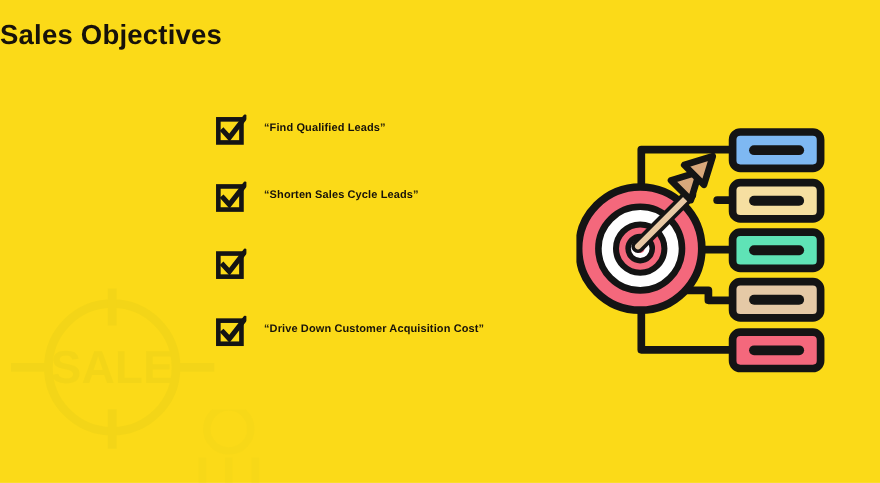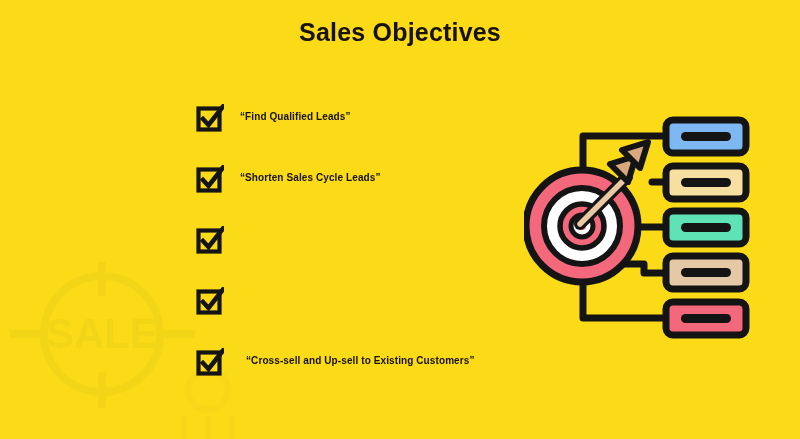--- a/index.html
+++ b/index.html
@@ -39,21 +39,20 @@
     opacity: 0.17;
     pointer-events: none;
   }
 
   
   #title {
     position: absolute;
     left: 0;
     top: 18px;
     width: 800px;
-    text-align: center;
     font-size: 25px;
     font-weight: bold;
     letter-spacing: 0.2px;
     color: #17120a;
   }
 
   
   #objectives {
     position: absolute;
     left: 196px;
@@ -153,31 +152,23 @@
       </span>
     </div>
 
     <div class="objective-row">
       <span class="checkbox">
         <svg viewBox="0 0 28 28" width="28" height="28" aria-hidden="true">
           <rect x="2.5" y="4.5" width="21" height="21" fill="none" stroke="#141414" stroke-width="4.2"></rect>
           <path d="M7 15 L12.5 21 L27 2.5" fill="none" stroke="#141414" stroke-width="4.6" stroke-linecap="square" stroke-linejoin="miter"></path>
         </svg>
       </span>
-    </div>
-
-    <div class="objective-row">
-      <span class="checkbox">
-        <svg viewBox="0 0 28 28" width="28" height="28" aria-hidden="true">
-          <rect x="2.5" y="4.5" width="21" height="21" fill="none" stroke="#141414" stroke-width="4.2"></rect>
-          <path d="M7 15 L12.5 21 L27 2.5" fill="none" stroke="#141414" stroke-width="4.6" stroke-linecap="square" stroke-linejoin="miter"></path>
-        </svg>
-      </span>
-      <span class="objective-label" style="left:50px;">“Cross-sell and Up-sell to Existing Customers”</span>
-    </div>
+      <span class="objective-label">“Drive Down Customer Acquisition Cost”</span>
+    </div>
+
 
   </div>
 
   <div id="target-graphic">
     <svg viewBox="0 0 262 240" width="262" height="240" aria-hidden="true">
 
       <g fill="none" stroke="#141414" stroke-width="7" stroke-linecap="round" stroke-linejoin="round">
 
         <path d="M59 122 L59 32 L142 32"></path>
 

